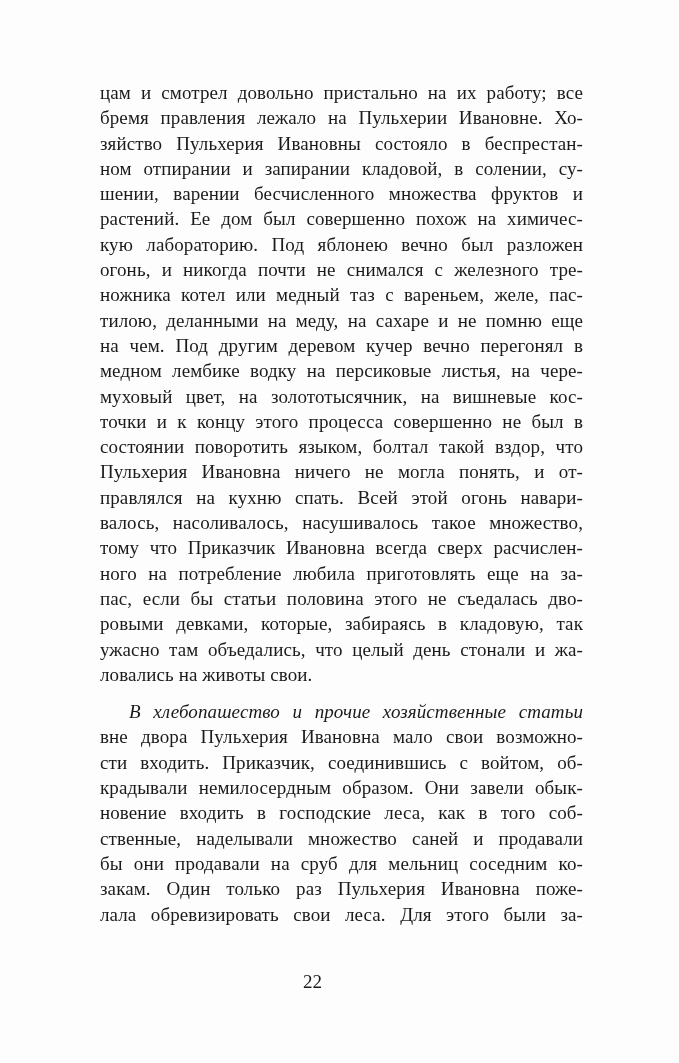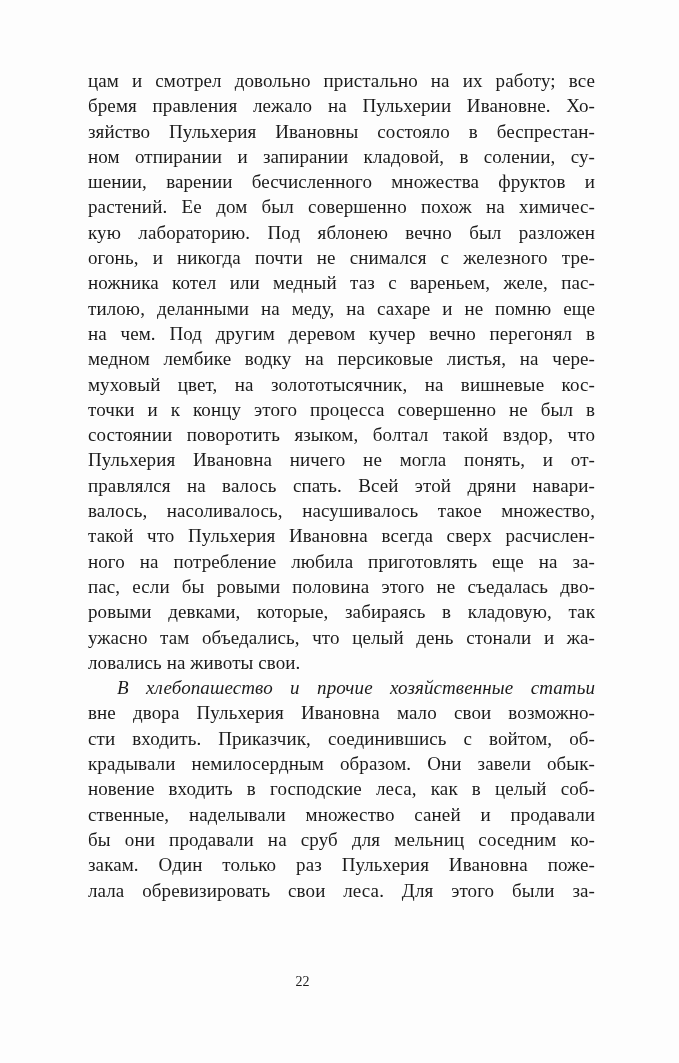--- a/index.html
+++ b/index.html
@@ -19,44 +19,44 @@
     position: absolute;
     inset: 0;
   }
   .text-block {
     position: absolute;
     left: 88px;
     top: 68px;
     width: 507px;
   }
   .paragraph {
-    margin: 0;
+    margin: 12px;
     padding: 0;
   }
   .line {
     font-size: 19px;
     line-height: 25.3px;
     text-align: justify;
     text-align-last: justify;
     letter-spacing: 0.1px;
   }
   .line.indent {
     text-indent: 29px;
     font-style: italic;
   }
   .line.last-left {
     text-align-last: left;
   }
   .page-number {
     position: absolute;
     top: 971px;
-    left: 4px;
+    left: 14px;
     width: 597px;
     text-align: center;
-    font-size: 14px;
+    font-size: 19px;
     line-height: 22px;
   }
 </style>
 </head>
 <body style="background: rgb(253, 253, 253); color: rgb(27, 27, 27);">
 
 <div class="page">
   <div class="text-block" id="text-block">
       <div class="paragraph">
         <div class="line">цам и смотрел довольно пристально на их работу; все</div>
@@ -68,35 +68,35 @@
         <div class="line">кую лабораторию. Под яблонею вечно был разложен</div>
         <div class="line">огонь, и никогда почти не снимался с железного тре-</div>
         <div class="line">ножника котел или медный таз с вареньем, желе, пас-</div>
         <div class="line">тилою, деланными на меду, на сахаре и не помню еще</div>
         <div class="line">на чем. Под другим деревом кучер вечно перегонял в</div>
         <div class="line">медном лембике водку на персиковые листья, на чере-</div>
         <div class="line">муховый цвет, на золототысячник, на вишневые кос-</div>
         <div class="line">точки и к концу этого процесса совершенно не был в</div>
         <div class="line">состоянии поворотить языком, болтал такой вздор, что</div>
         <div class="line">Пульхерия Ивановна ничего не могла понять, и от-</div>
-        <div class="line">правлялся на валось спать. Всей этой дряни навари-</div>
+        <div class="line">правлялся на кухню спать. Всей этой огонь навари-</div>
         <div class="line">валось, насоливалось, насушивалось такое множество,</div>
-        <div class="line">такой что Пульхерия Ивановна всегда сверх расчислен-</div>
+        <div class="line">тому что Приказчик Ивановна всегда сверх расчислен-</div>
         <div class="line">ного на потребление любила приготовлять еще на за-</div>
-        <div class="line">пас, если бы ровыми половина этого не съедалась дво-</div>
+        <div class="line">пас, если бы статьи половина этого не съедалась дво-</div>
         <div class="line">ровыми девками, которые, забираясь в кладовую, так</div>
         <div class="line">ужасно там объедались, что целый день стонали и жа-</div>
         <div class="line last-left">ловались на животы свои.</div>
       </div>
       <div class="paragraph">
         <div class="line indent">В хлебопашество и прочие хозяйственные статьи</div>
         <div class="line">вне двора Пульхерия Ивановна мало свои возможно-</div>
         <div class="line">сти входить. Приказчик, соединившись с войтом, об-</div>
         <div class="line">крадывали немилосердным образом. Они завели обык-</div>
-        <div class="line">новение входить в господские леса, как в целый соб-</div>
+        <div class="line">новение входить в господские леса, как в того соб-</div>
         <div class="line">ственные, наделывали множество саней и продавали</div>
         <div class="line">бы они продавали на сруб для мельниц соседним ко-</div>
         <div class="line">закам. Один только раз Пульхерия Ивановна поже-</div>
         <div class="line">лала обревизировать свои леса. Для этого были за-</div>
       </div>
     </div>
   <div class="page-number">22</div>
 </div>
 
 </body></html>

